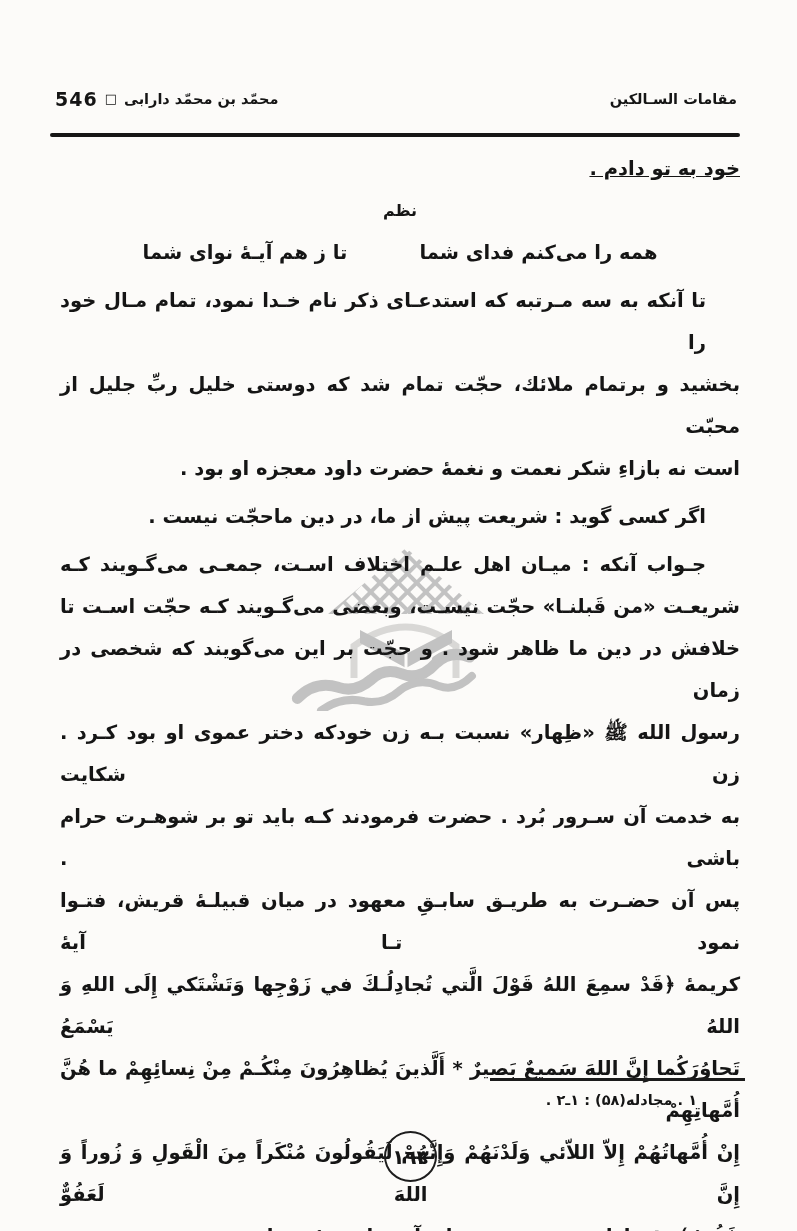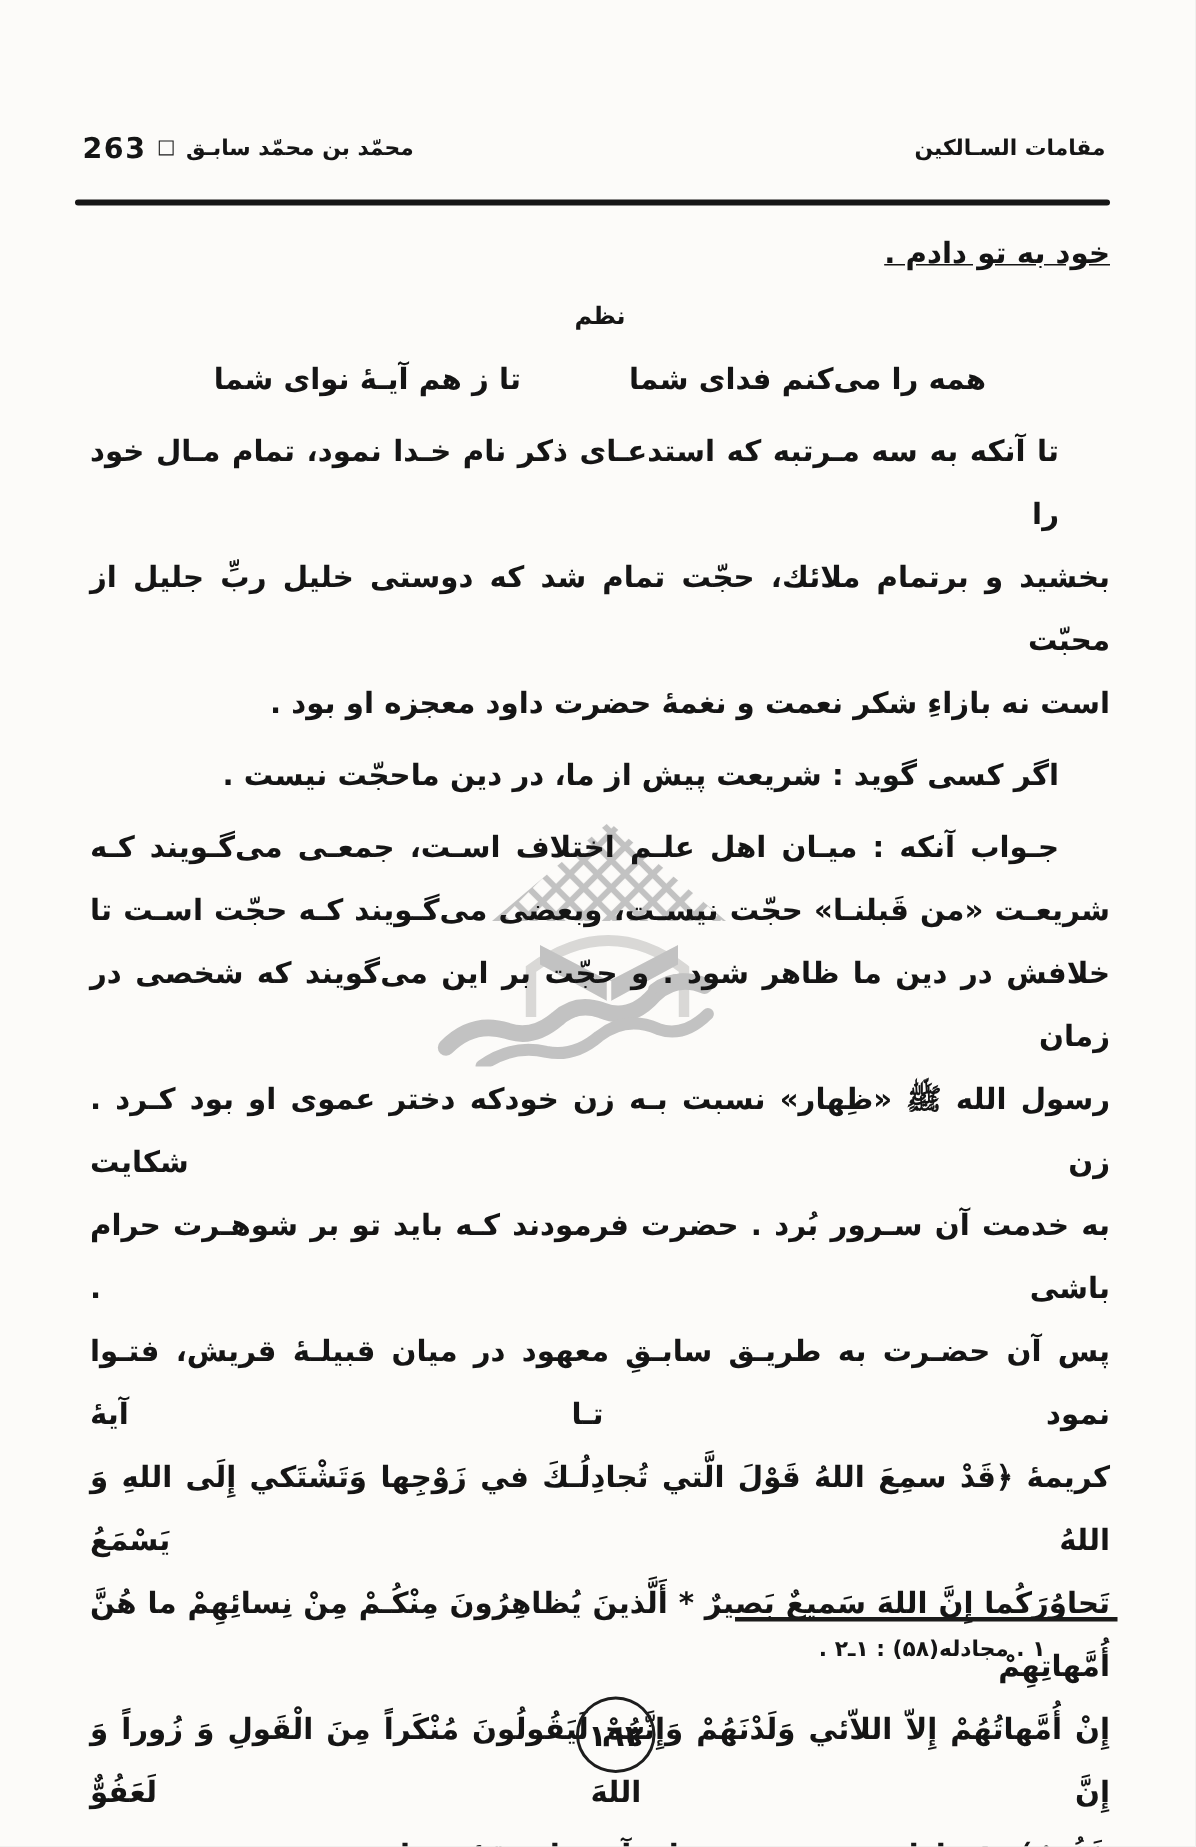--- a/index.html
+++ b/index.html
@@ -61,23 +61,23 @@
   }
 </style>
 </head>
 <body>
 
 <div class="page">
 
   <div class="hdr">
     <span>مقامات السـالكين</span>
     <span class="hdr-left">
-      <span>محمّد بن محمّد سابـق</span>
+      <span>محمّد بن محمّد دارابی</span>
       <span class="hdr-box">□</span>
-      <span class="hdr-num">263</span>
+      <span class="hdr-num">546</span>
     </span>
   </div>
   <div class="hdr-rule"></div>
 
   <svg class="watermark" viewBox="0 0 225 165" xmlns="http://www.w3.org/2000/svg">
     <defs>
       <pattern id="lat" width="13" height="13" patternUnits="userSpaceOnUse" patternTransform="rotate(45 0 0)">
         <rect x="0" y="0" width="13" height="13" fill="none" stroke="#b9b9b9" stroke-width="4"></rect>
       </pattern>
       <clipPath id="dome">

